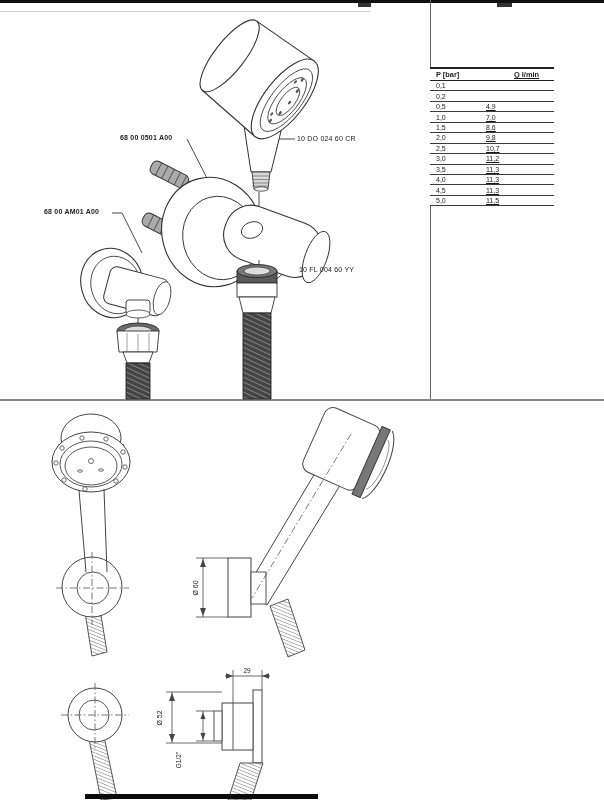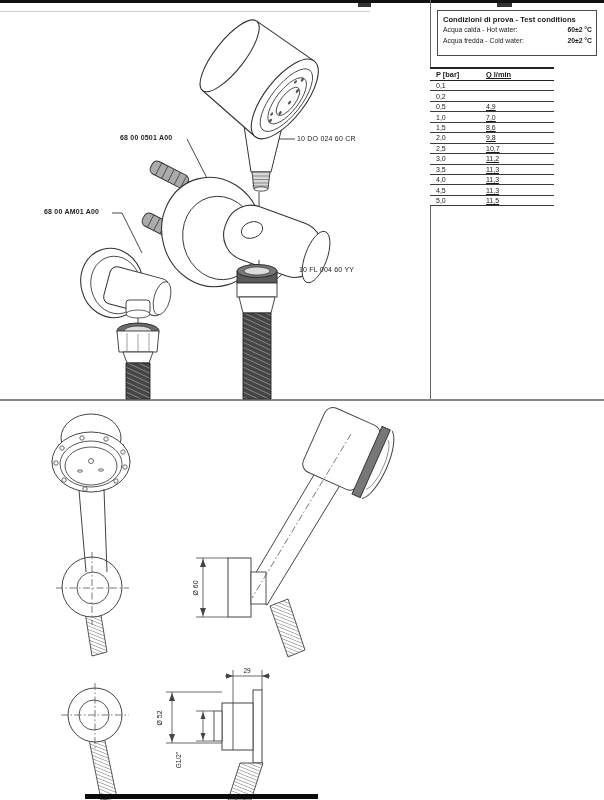--- a/index.html
+++ b/index.html
@@ -11,21 +11,21 @@
   svg{position:absolute;left:0;}
   svg text{font-family:"Liberation Sans",sans-serif;fill:#222;}
   
   #tc-box{position:absolute;left:437px;top:10px;width:160px;height:46px;
           border:1px solid #4a4a4a;background:#fff;padding:4px 4px 0 5px;box-sizing:border-box;}
   #tc-box .tc-title{font-size:7.6px;font-weight:bold;line-height:10px;white-space:nowrap;}
   .tc-row{display:flex;justify-content:space-between;font-size:6.8px;line-height:10.5px;white-space:nowrap;}
   .tc-row .tc-val{font-weight:bold;}
   #flow-table{position:absolute;left:430px;top:67px;width:124px;border-top:2px solid #222;background:#fff;}
   .ft-row{display:flex;align-items:center;height:9.45px;border-bottom:1px solid #3c3c3c;font-size:7px;line-height:9px;}
-  .ft-row.ft-head{font-weight:bold;font-size:7.4px;border-bottom:1.4px solid #222;height:11px;}
+  .ft-row.ft-head{font-weight:bold;font-size:7.4px;border-bottom:1.4px solid #222;height:11px;gap:28px;}
   .ft-row span:first-child{width:56px;padding-left:6px;box-sizing:border-box;}
   .ft-row span:last-child{flex:1;text-decoration:underline;}
   #vdiv{position:absolute;left:430px;top:0;width:1px;height:400px;background:#666;}
   #hdiv{position:absolute;left:0;top:399px;width:604px;height:2px;background:#888;}
 </style>
 </head>
 <body>
 
 <div id="page">
 
@@ -133,31 +133,20 @@
       <polygon points="239,297 275,297 271,313 243,313" fill="#fff" stroke="#333" stroke-width="0.9"></polygon>
       <polygon points="243,313 271,313 271,399 243,399" fill="url(#hoseD)" stroke="#222" stroke-width="0.9"></polygon>
     </g>
   </svg>
 
   <div class="plabel bold" style="left:120px;top:134px;">68 00 0501 A00</div>
   <div class="plabel bold" style="left:44px;top:208px;">68 00 AM01 A00</div>
   <div class="plabel" style="left:297px;top:135px;">10 DO 024 60 CR</div>
   <div class="plabel" style="left:299px;top:266px;">10 FL 004 60 YY</div>
 
-  <div id="tc-box">
-    <div class="tc-title">Condizioni di prova - Test conditions</div>
-    <div class="tc-row">
-      <span>Acqua calda - Hot water:</span>
-      <span class="tc-val">60±2 °C</span>
-    </div>
-    <div class="tc-row">
-      <span>Acqua fredda - Cold water:</span>
-      <span class="tc-val">20±2 °C</span>
-    </div>
-  </div>
 
   <div id="flow-table">
     <div class="ft-row ft-head">
       <span>P [bar]</span>
       <span>Q l/min</span>
     </div>
     <div class="ft-row">
         <span>0,1</span>
         <span></span>
       </div>

